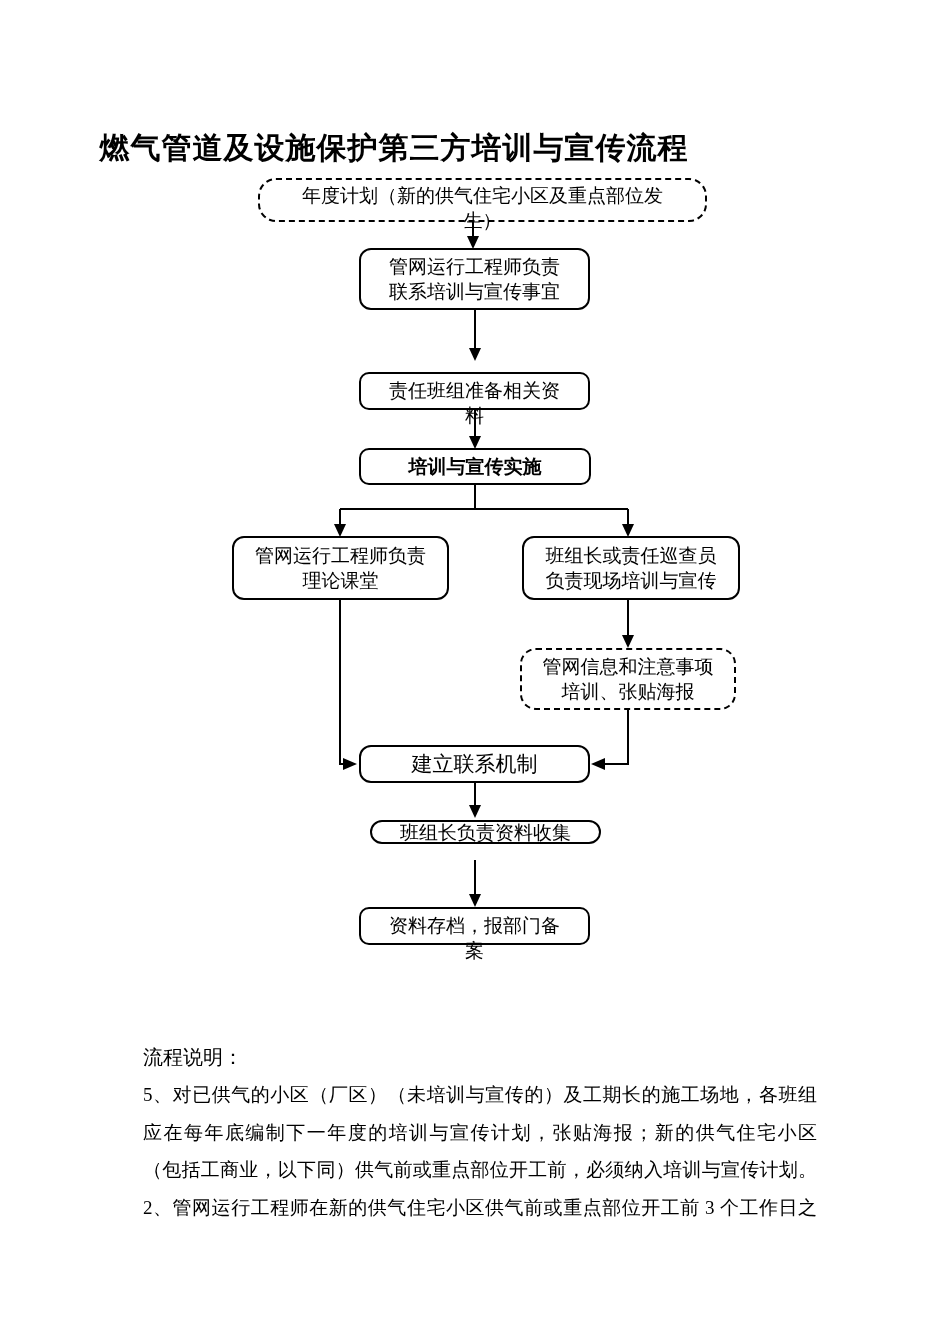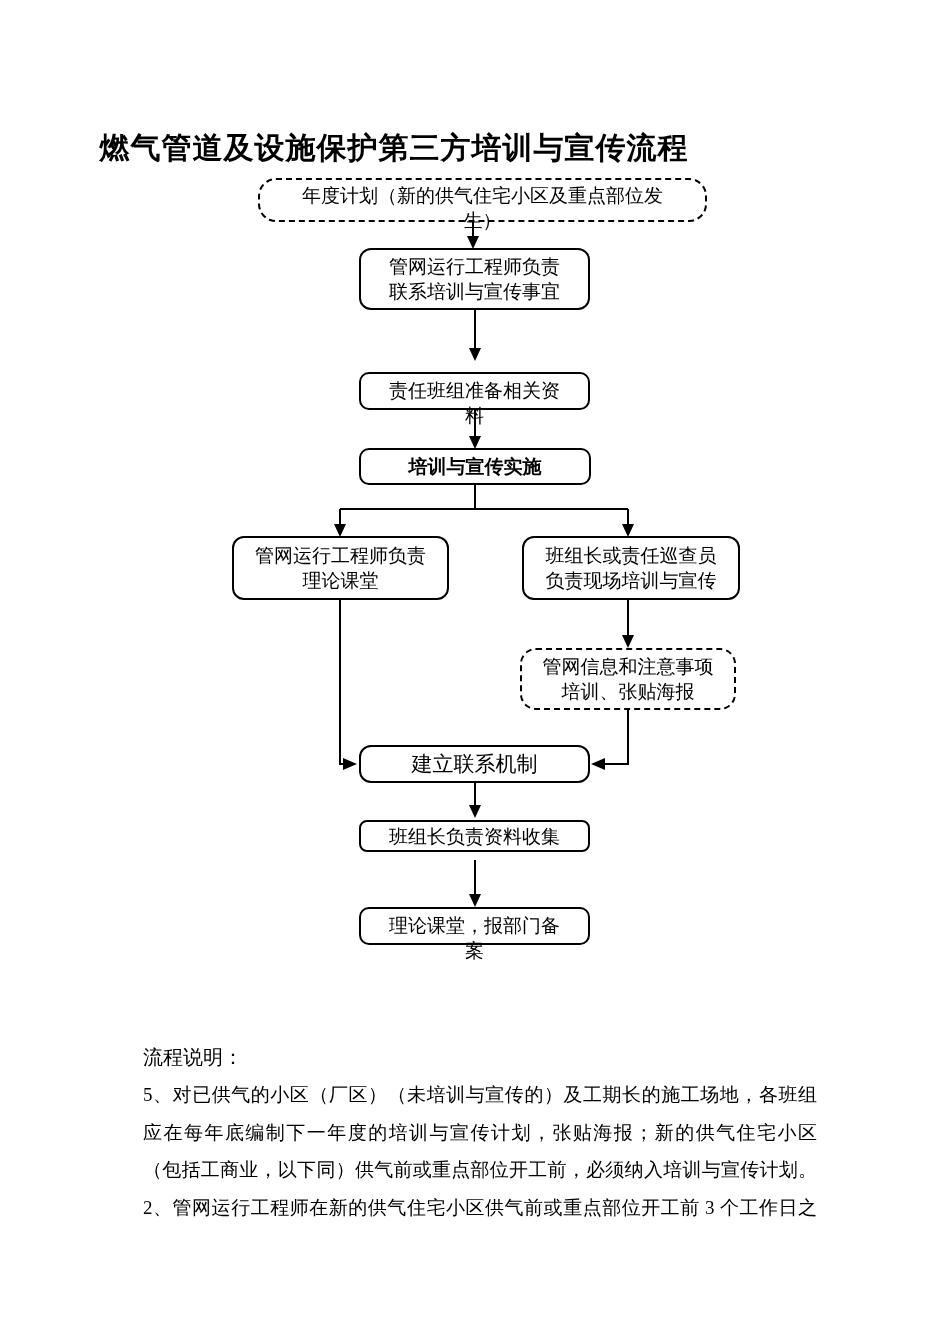--- a/index.html
+++ b/index.html
@@ -38,21 +38,21 @@
   .n1 { left:258px; top:178px; width:449px; height:44px; }
   .n1 span { padding-top:3px;text-align:center; }
   .n2 { left:359px; top:248px; width:231px; height:62px; }
   .n3 { left:359px; top:360px; width:231px; height:38px; border-radius:10px;margin-top:12px; }
   .n3 span { padding-top:4px; }
   .n4 { left:359px; top:448px; width:232px; height:37px; border-radius:10px;font-weight:bold; }
   .n5l { left:232px; top:536px; width:217px; height:64px; }
   .n5r { left:522px; top:536px; width:218px; height:64px; }
   .n6 { left:520px; top:648px; width:216px; height:62px; border-radius:16px; }
   .n7 { left:359px; top:745px; width:231px; height:38px; font-size:21px; }
-  .n8 { left:359px; top:820px; width:231px; height:32px;border-radius:8px; }
+  .n8 { left:370px; top:820px; width:231px; height:24px; }
   .n9 { left:359px; top:907px; width:231px; height:38px; border-radius:10px; }
   .n9 span { padding-top:4px; }
   .notes { position:absolute; left:143px; top:1044px; width:674px; }
   .notes-heading { font-size:20px; line-height:26px; }
   .note-line {
     font-size:19px; line-height:37.5px;
     text-align:justify; text-align-last:justify;
     white-space:nowrap;
   }
   .note-line.first { margin-top:6px; }
@@ -142,21 +142,21 @@
 
     <div class="node n7">
       <span>建立联系机制</span>
     </div>
 
     <div class="node n8">
       <span>班组长负责资料收集</span>
     </div>
 
     <div class="node of n9">
-      <span>理论课堂，报部门备
+      <span>资料存档，报部门备
 案</span>
     </div>
 
   </div>
 
   <div class="notes">
     <div class="notes-heading">流程说明：</div>
     <div class="note-line first">5、对已供气的小区（厂区）（未培训与宣传的）及工期长的施工场地，各班组</div>
     <div class="note-line">应在每年底编制下一年度的培训与宣传计划，张贴海报；新的供气住宅小区</div>
     <div class="note-line">（包括工商业，以下同）供气前或重点部位开工前，必须纳入培训与宣传计划。</div>

